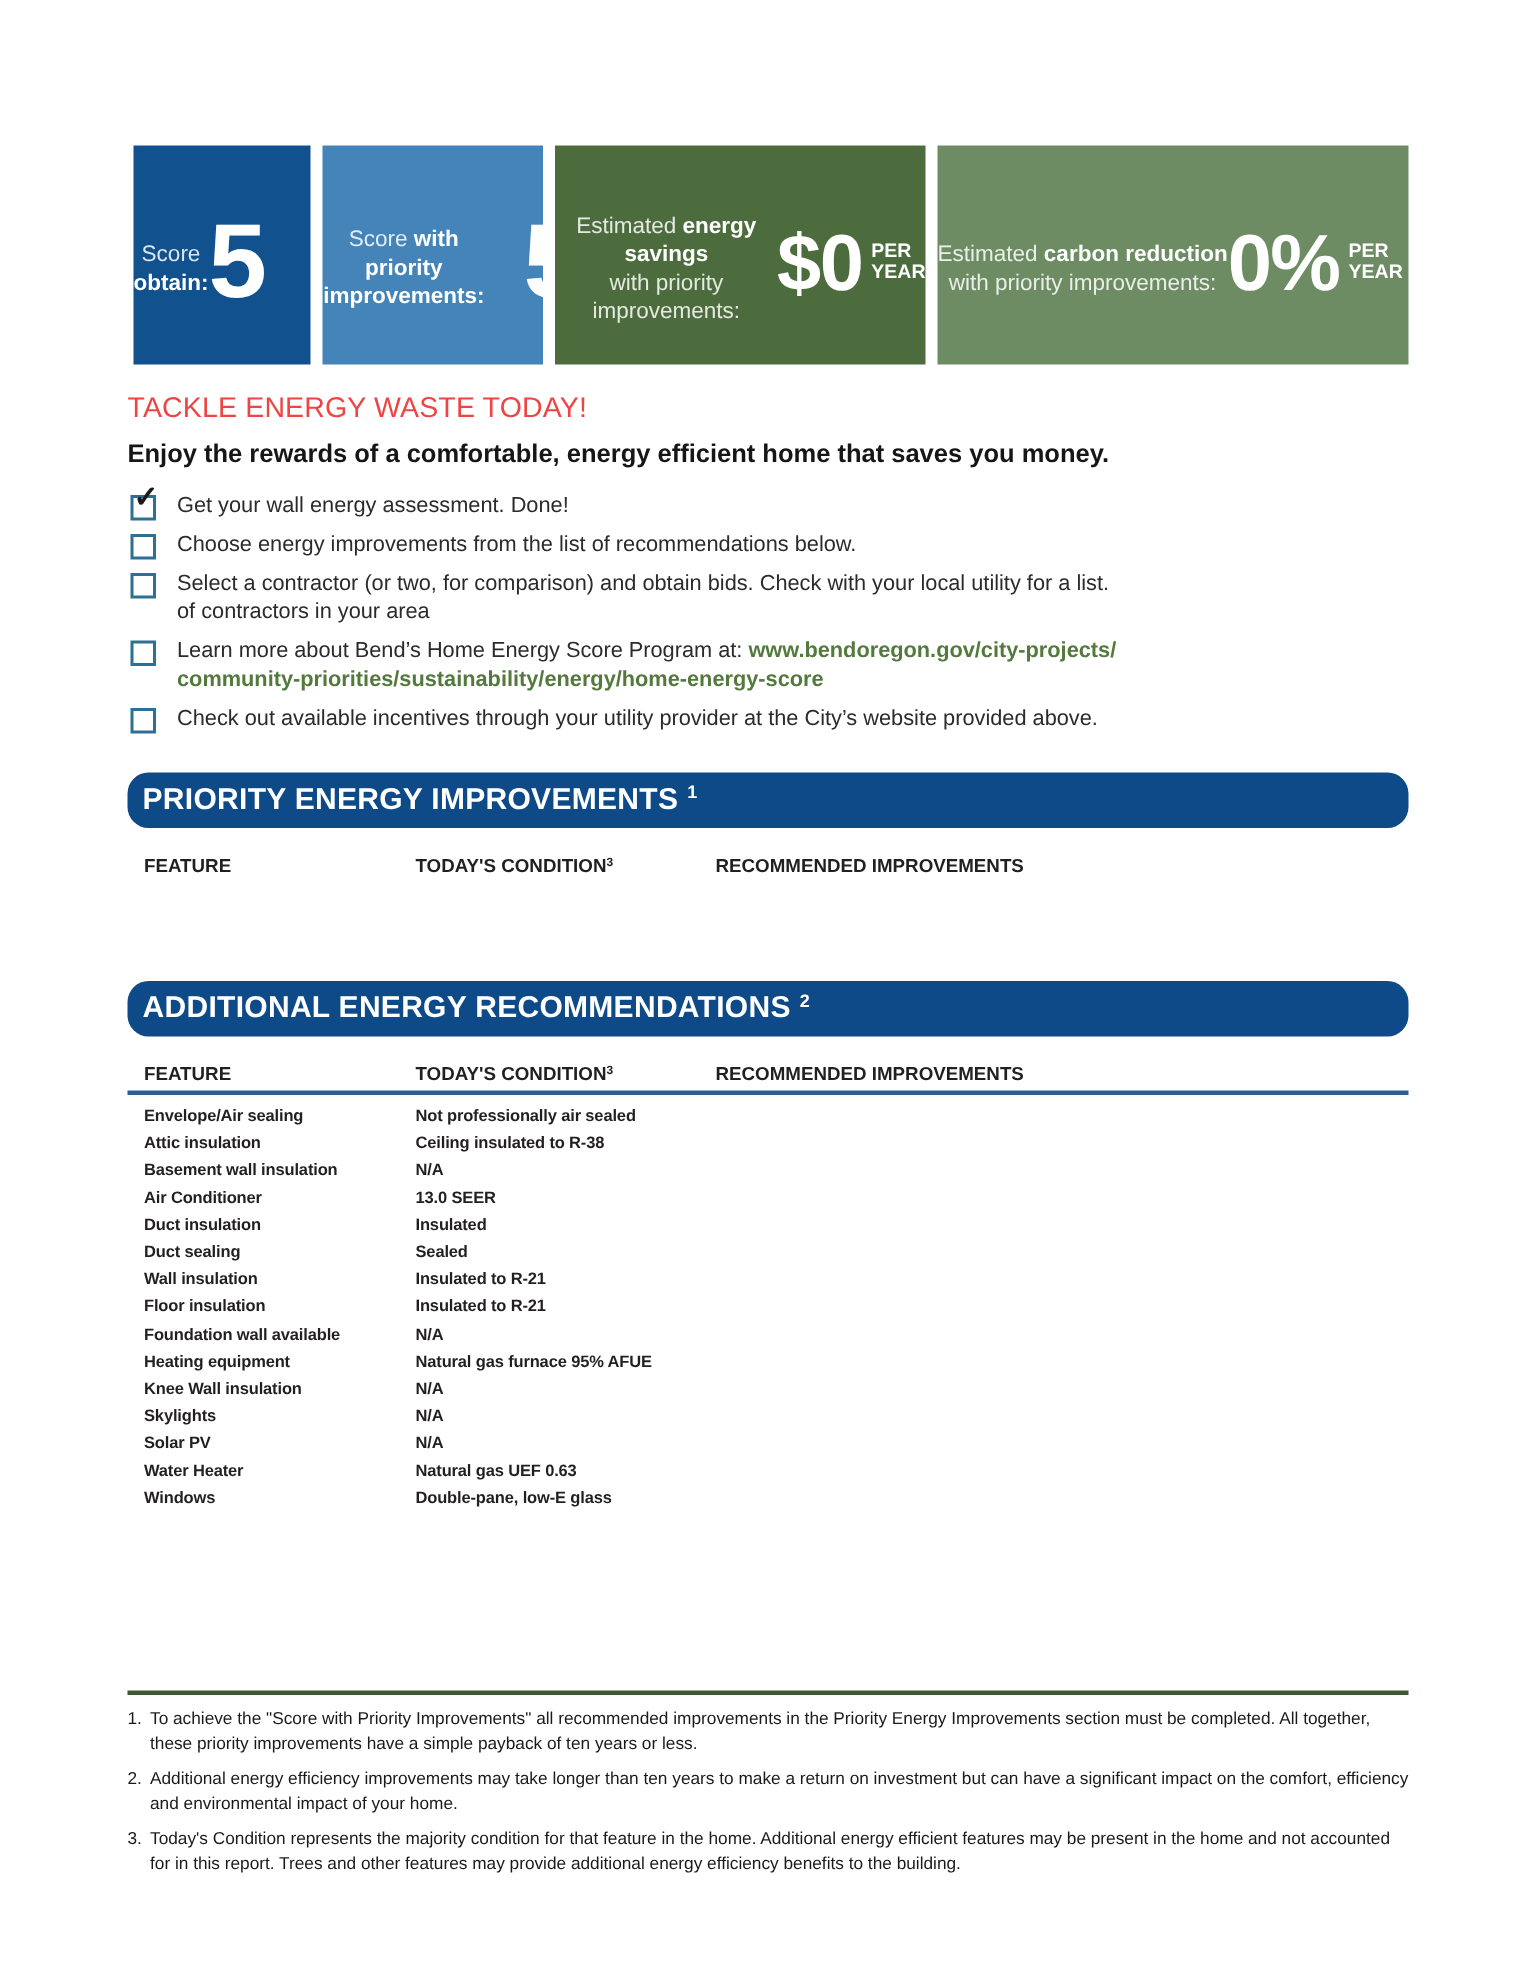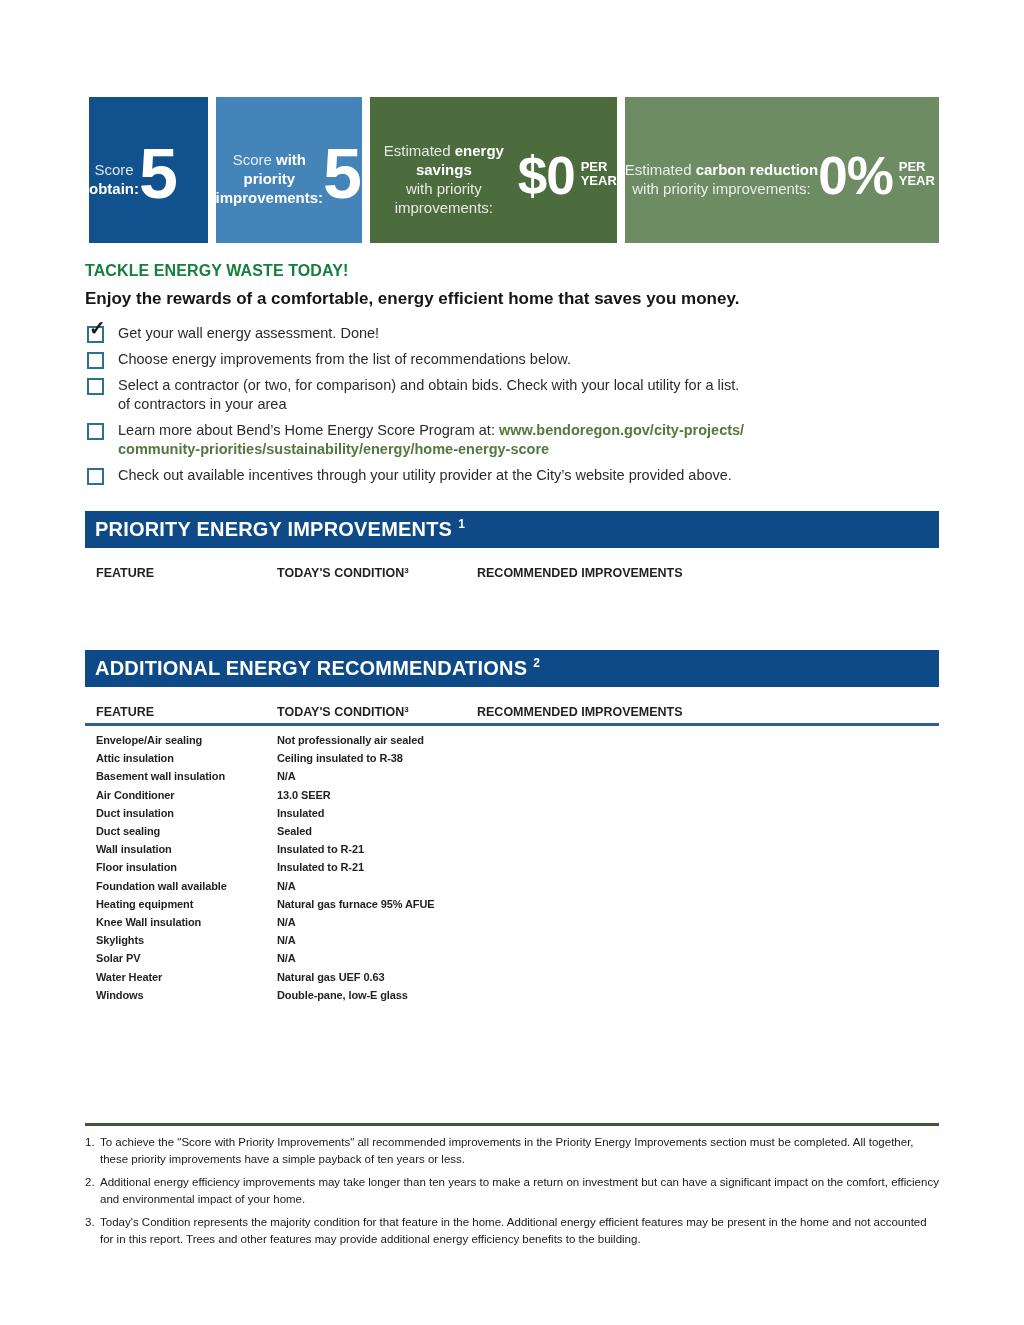--- a/index.html
+++ b/index.html
@@ -4,42 +4,42 @@
 <style>
   html,body{margin:0;padding:0;background:#ffffff;}
   body{width:1024px;height:1325px;font-family:"Liberation Sans",sans-serif;color:#231f20;}
   .page{position:relative;width:1024px;height:1325px;overflow:hidden;background:#fff;}
   .content{padding:97px 85px 0 85px;}
 
   
   .boxes{display:flex;gap:8px;margin-left:4px;}
   .sbox{height:146px;color:#fff;text-align:center;display:flex;flex-direction:row;align-items:center;box-sizing:border-box;}
   .sbox.b1{width:123px;background:#11518e;}
-  .sbox.b2{width:147px;background:#4584b8;}
+  .sbox.b2{width:147px;background:#4584b8;gap:26px;}
   .sbox.b3{width:256px;background:#4d6c3e;}
   .sbox.b4{width:326px;background:#6d8c63;}
   .sbox .lbl{margin-top:17px;font-size:15px;line-height:19px;color:rgba(255,255,255,.85);}
   .sbox .lbl b{color:#fff;font-weight:700;}
   .sbox .bignum{font-size:70px;font-weight:700;line-height:70px;margin-top:8px;}
   .valrow{display:flex;justify-content:center;margin-top:12px;}
   .valrow .bigval{font-size:53px;font-weight:800;line-height:56px;letter-spacing:-1px;}
   .valrow .units{display:flex;flex-direction:column;align-items:flex-start;margin-left:6px;padding-top:12px;font-size:13px;font-weight:700;line-height:14px;color:#fff;}
 
   
-  .tackle-heading{margin-top:19px;font-size:16px;font-weight:700;color:#15803d;letter-spacing:0.1px;}
+  .tackle-heading{margin-top:19px;font-size:19px;font-weight:400;color:#ef4444;letter-spacing:0.1px;}
   .tackle-sub{margin-top:9px;font-size:17px;font-weight:700;color:#161616;}
   .checklist{margin-top:15px;}
   .check-item{display:flex;margin-bottom:7px;font-size:14.5px;line-height:19px;color:#2b2b2b;}
   .checkbox{position:relative;flex:none;width:13px;height:13px;border:2px solid #2e7095;margin:2px 14px 0 2px;background:#fff;}
   .checkbox .mark{position:absolute;left:0px;top:-10px;font-size:20px;line-height:20px;color:#1a1a1a;font-weight:700;}
   .check-text{white-space:pre-line;}
   .check-text .link{color:#53793d;font-weight:700;white-space:pre-line;cursor:pointer;}
 
   
-  .section-bar{height:37px;background:#0d4a87;color:#fff;display:flex;align-items:center;padding-left:10px;font-size:20px;font-weight:700;letter-spacing:0.2px;}
+  .section-bar{height:37px;background:#0d4a87;color:#fff;display:flex;align-items:center;padding-left:10px;font-size:20px;font-weight:700;letter-spacing:0.2px;border-radius:14px;}
   .section-bar .sup{font-size:12px;font-weight:700;margin-left:6px;position:relative;top:-6px;}
   .mt-priority{margin-top:26px;}
   .mt-additional{margin-top:70px;}
 
   
   .col-headers{display:grid;grid-template-columns:181px 200px 1fr;padding-left:11px;margin-top:18px;font-size:12.5px;font-weight:700;color:#231f20;}
   .col-headers .sup{font-size:8px;position:relative;top:-4px;}
   .blue-rule{height:3px;background:#2d5f94;margin-top:4px;}
   .trows{margin-top:5px;}
   .trow{display:grid;grid-template-columns:181px 200px 1fr;padding-left:11px;height:18.2px;align-items:center;font-size:11px;font-weight:700;color:#231f20;letter-spacing:-0.1px;}

